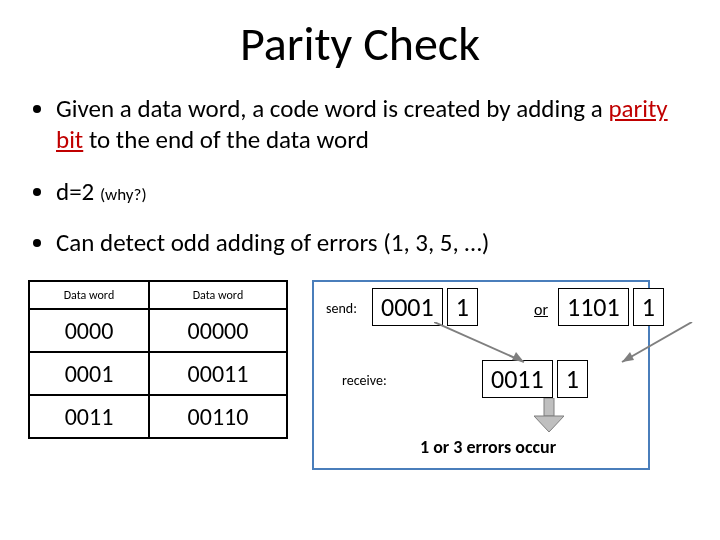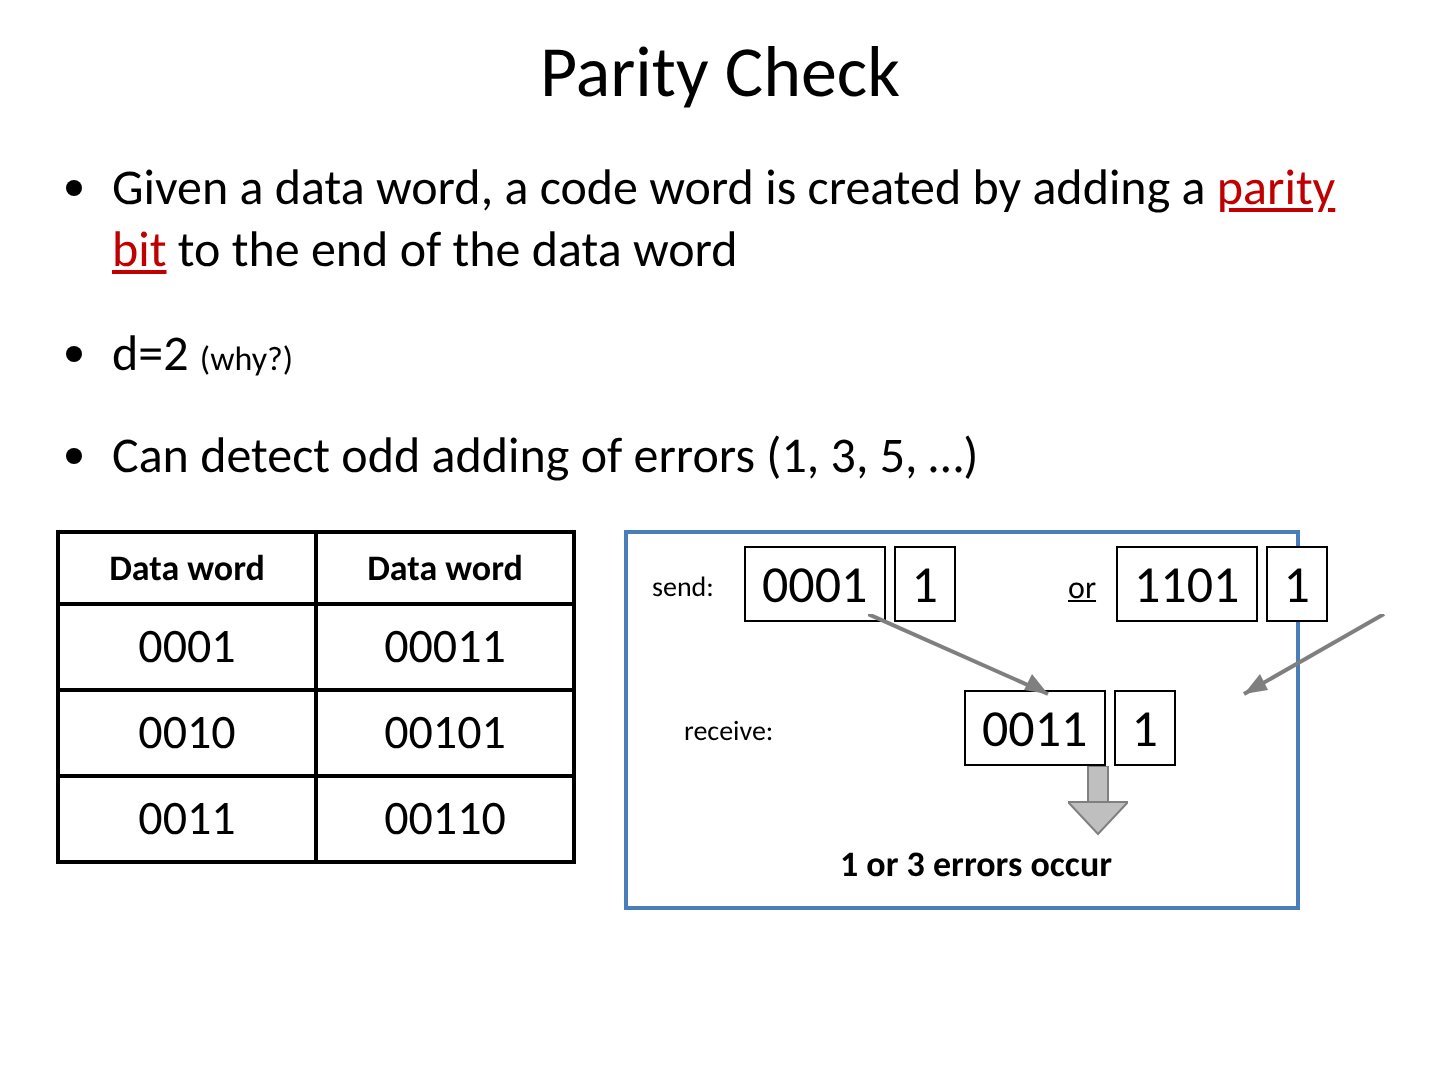--- a/index.html
+++ b/index.html
@@ -7,21 +7,21 @@
     margin: 0;
     width: 720px;
     height: 540px;
     font-family: Calibri, Arial, sans-serif;
     background: #fff;
     color: #000;
     padding: 10px 28px;
   }
   .title {
     text-align: center;
-    font-size: 36px;
+    font-size: 48px;
     margin: 4px 0 18px 0;
     font-weight: 400;
   }
   ul.bullets {
     list-style: disc;
     padding-left: 28px;
     margin: 0 0 22px 0;
   }
   ul.bullets li {
     font-size: 25px;
@@ -45,22 +45,22 @@
     border-collapse: collapse;
     width: 260px;
   }
   table.codetab th, table.codetab td {
     border: 2px solid #000;
     padding: 6px 8px;
     text-align: center;
     font-size: 20px;
   }
   table.codetab th {
-    font-weight: 700;
-    font-size: 18px;
+    font-weight: 400;
+    font-size: 12px;
   }
   table.codetab td {
     font-size: 24px;
   }
   .diagram {
     border: 2px solid #4a7ebb;
     width: 338px;
     height: 190px;
     position: relative;
     font-family: Calibri, Arial, sans-serif;
@@ -132,26 +132,26 @@
 </ul>
 
 <div class="bottom">
   <table class="codetab">
     <tbody>
         <tr>
       <th>Data word</th>
       <th>Data word</th>
     </tr>
     <tr>
+      <td>0000</td>
+      <td>00000</td>
+    </tr>
+    <tr>
       <td>0001</td>
       <td>00011</td>
-    </tr>
-    <tr>
-      <td>0010</td>
-      <td>00101</td>
     </tr>
     <tr>
       <td>0011</td>
       <td>00110</td>
     </tr>
   </tbody>
     </table>
 
   <div class="diagram">
     <div class="d-label d-send">send:</div>

